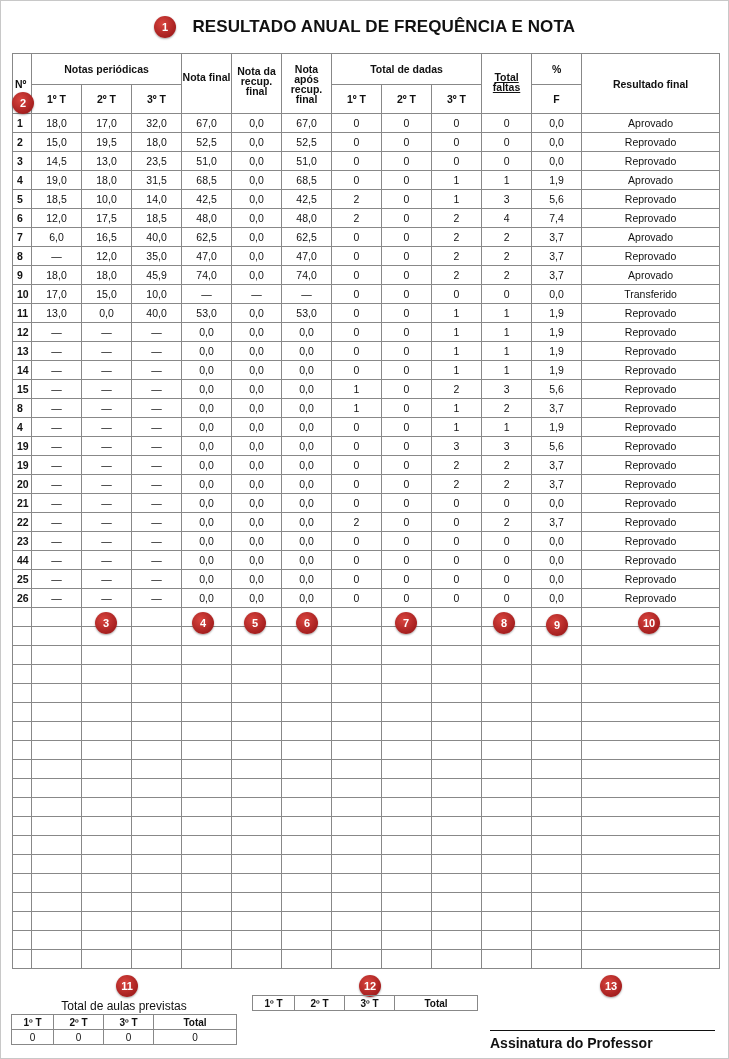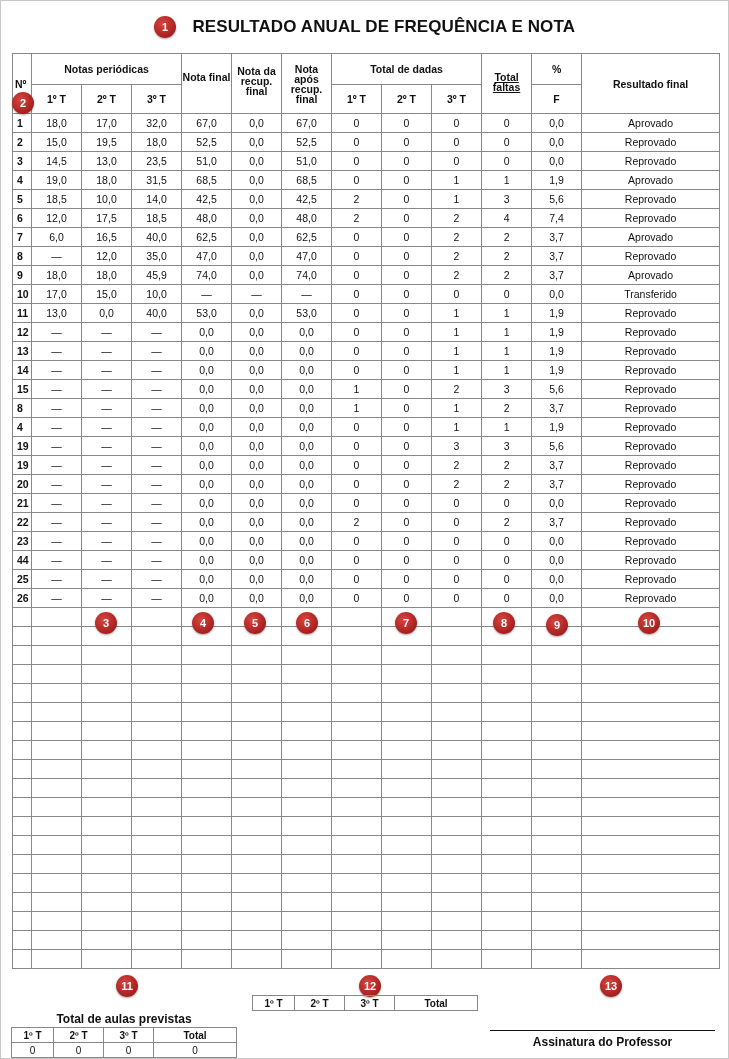--- a/index.html
+++ b/index.html
@@ -20,27 +20,27 @@
   table.main td, table.main th { border: 1px solid #888; text-align: center; padding: 0; height: 18px; }
   table.main th { font-weight: bold; font-size: 10.5px; line-height: 10px; }
   table.main tr.h1 th { height: 30px; }
   table.main tr.h2 th { height: 28px; }
   table.main td.num { font-weight: bold; text-align: left; padding-left: 4px; }
   .pos-rel { position: relative; }
   .abs-badge { position: absolute; }
 
   .foot { position: absolute; top: 975px; left: 0; width: 729px; height: 84px; }
   .foot-block { position: absolute; text-align: center; }
-  .foot-title { font-size: 12px; font-weight: bold; margin-top: 17px; margin-bottom: 1px; }
+  .foot-title { font-size: 12px; font-weight: normal; margin-top: 4px; margin-bottom: 1px; }
   table.mini { border-collapse: collapse; table-layout: fixed; font-size: 10px; }
   table.mini td, table.mini th { border: 1px solid #888; height: 14px; padding: 0; text-align: center; }
   table.mini th { font-weight: bold; }
   .sig-line { position: absolute; left: 490px; top: 55px; width: 225px; border-top: 1px solid #111; }
-  .sig-label { position: absolute; left: 490px; top: 60px; width: 225px; text-align: center;
-               font-size: 12px; font-weight: bold; }
+  .sig-label { position: absolute; left: 490px; top: 60px; width: 225px; text-align: left;
+               font-size: 14px; font-weight: bold; }
 </style>
 </head>
 <body>
 
 <div class="frame"></div>
 
 <div class="title-wrap">
   <span class="badge title-badge">1</span>
   <span class="title">RESULTADO ANUAL DE FREQUÊNCIA E NOTA</span>
 </div>

